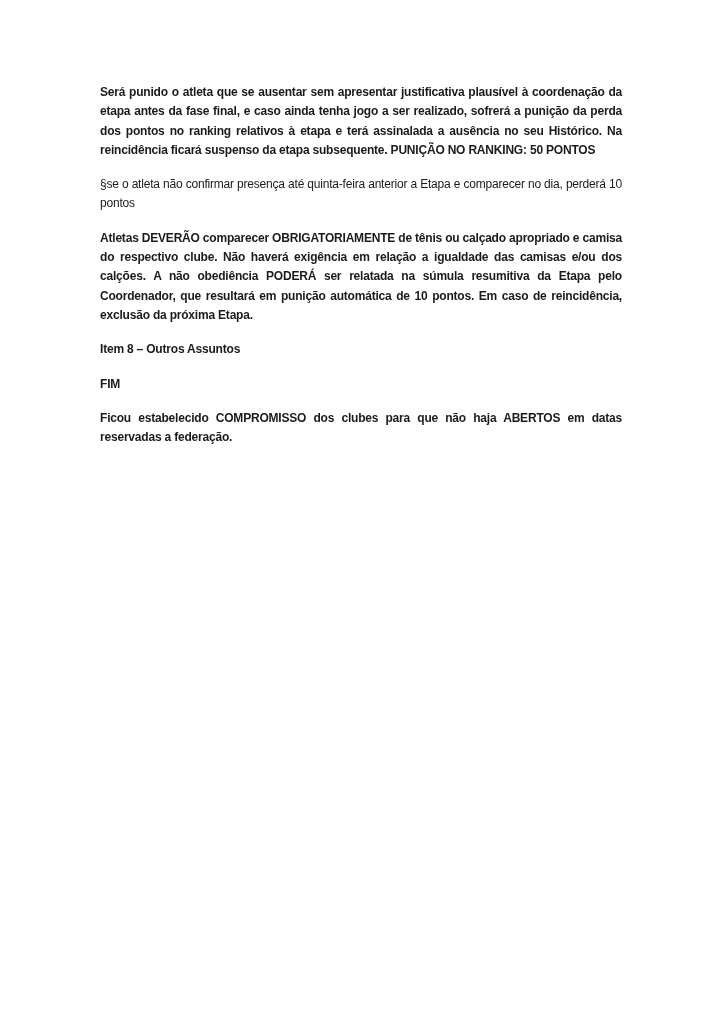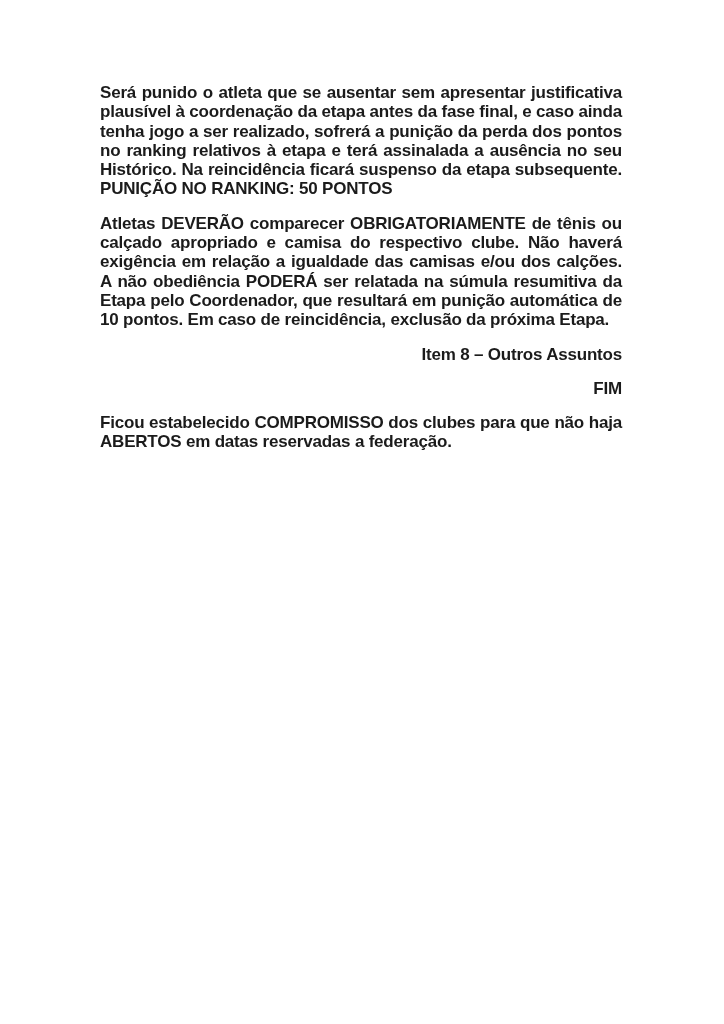--- a/index.html
+++ b/index.html
@@ -14,48 +14,49 @@
     background: #ffffff;
     overflow: hidden;
   }
   .content {
     position: absolute;
     left: 100px;
     top: 83px;
     width: 522px;
     color: #1b1b1b;
     font-family: "Liberation Sans", sans-serif;
-    font-size: 17px;
+    font-size: 12px;
     line-height: 19.3px;
     letter-spacing: -0.2px;
   }
   p.para {
     margin: 0 0 15px 0;
     text-align: justify;
   }
   p.center {
-    text-align: right;
+    text-align: left;
   }
   .bold {
     font-weight: 700;
   }
   
   .mt32 { margin-top: 32px; }
   .mt30 { margin-top: 30px; }
   .mt47 { margin-top: 47px; }
 </style>
 </head>
 <body>
 
 <main class="page">
   <div class="content">
 
     <p class="para"><span class="bold">Será punido o atleta que se ausentar sem apresentar justificativa plausível à coordenação da etapa antes da fase final, e caso ainda tenha jogo a ser realizado, sofrerá a punição da perda dos pontos no ranking relativos à etapa e terá assinalada a ausência no seu Histórico. Na reincidência ficará suspenso da etapa subsequente. PUNIÇÃO NO RANKING: 50 PONTOS</span></p>
 
 
+    <p class="para mt32"><span>§se o atleta não confirmar presença até quinta-feira anterior a Etapa e comparecer no dia, perderá 10 pontos</span></p>
 
 
     <p class="para"><span class="bold">Atletas DEVERÃO comparecer OBRIGATORIAMENTE de tênis ou calçado apropriado e camisa do respectivo clube. Não haverá exigência em relação a igualdade das camisas e/ou dos calções. A não obediência PODERÁ ser relatada na súmula resumitiva da Etapa pelo Coordenador, que resultará em punição automática de 10 pontos. Em caso de reincidência, exclusão da próxima Etapa.</span></p>
 
 
 
     <p class="para center mt30"><span class="bold">Item 8 – Outros Assuntos</span></p>
 
     <p class="para center mt32"><span class="bold">FIM</span></p>
 

